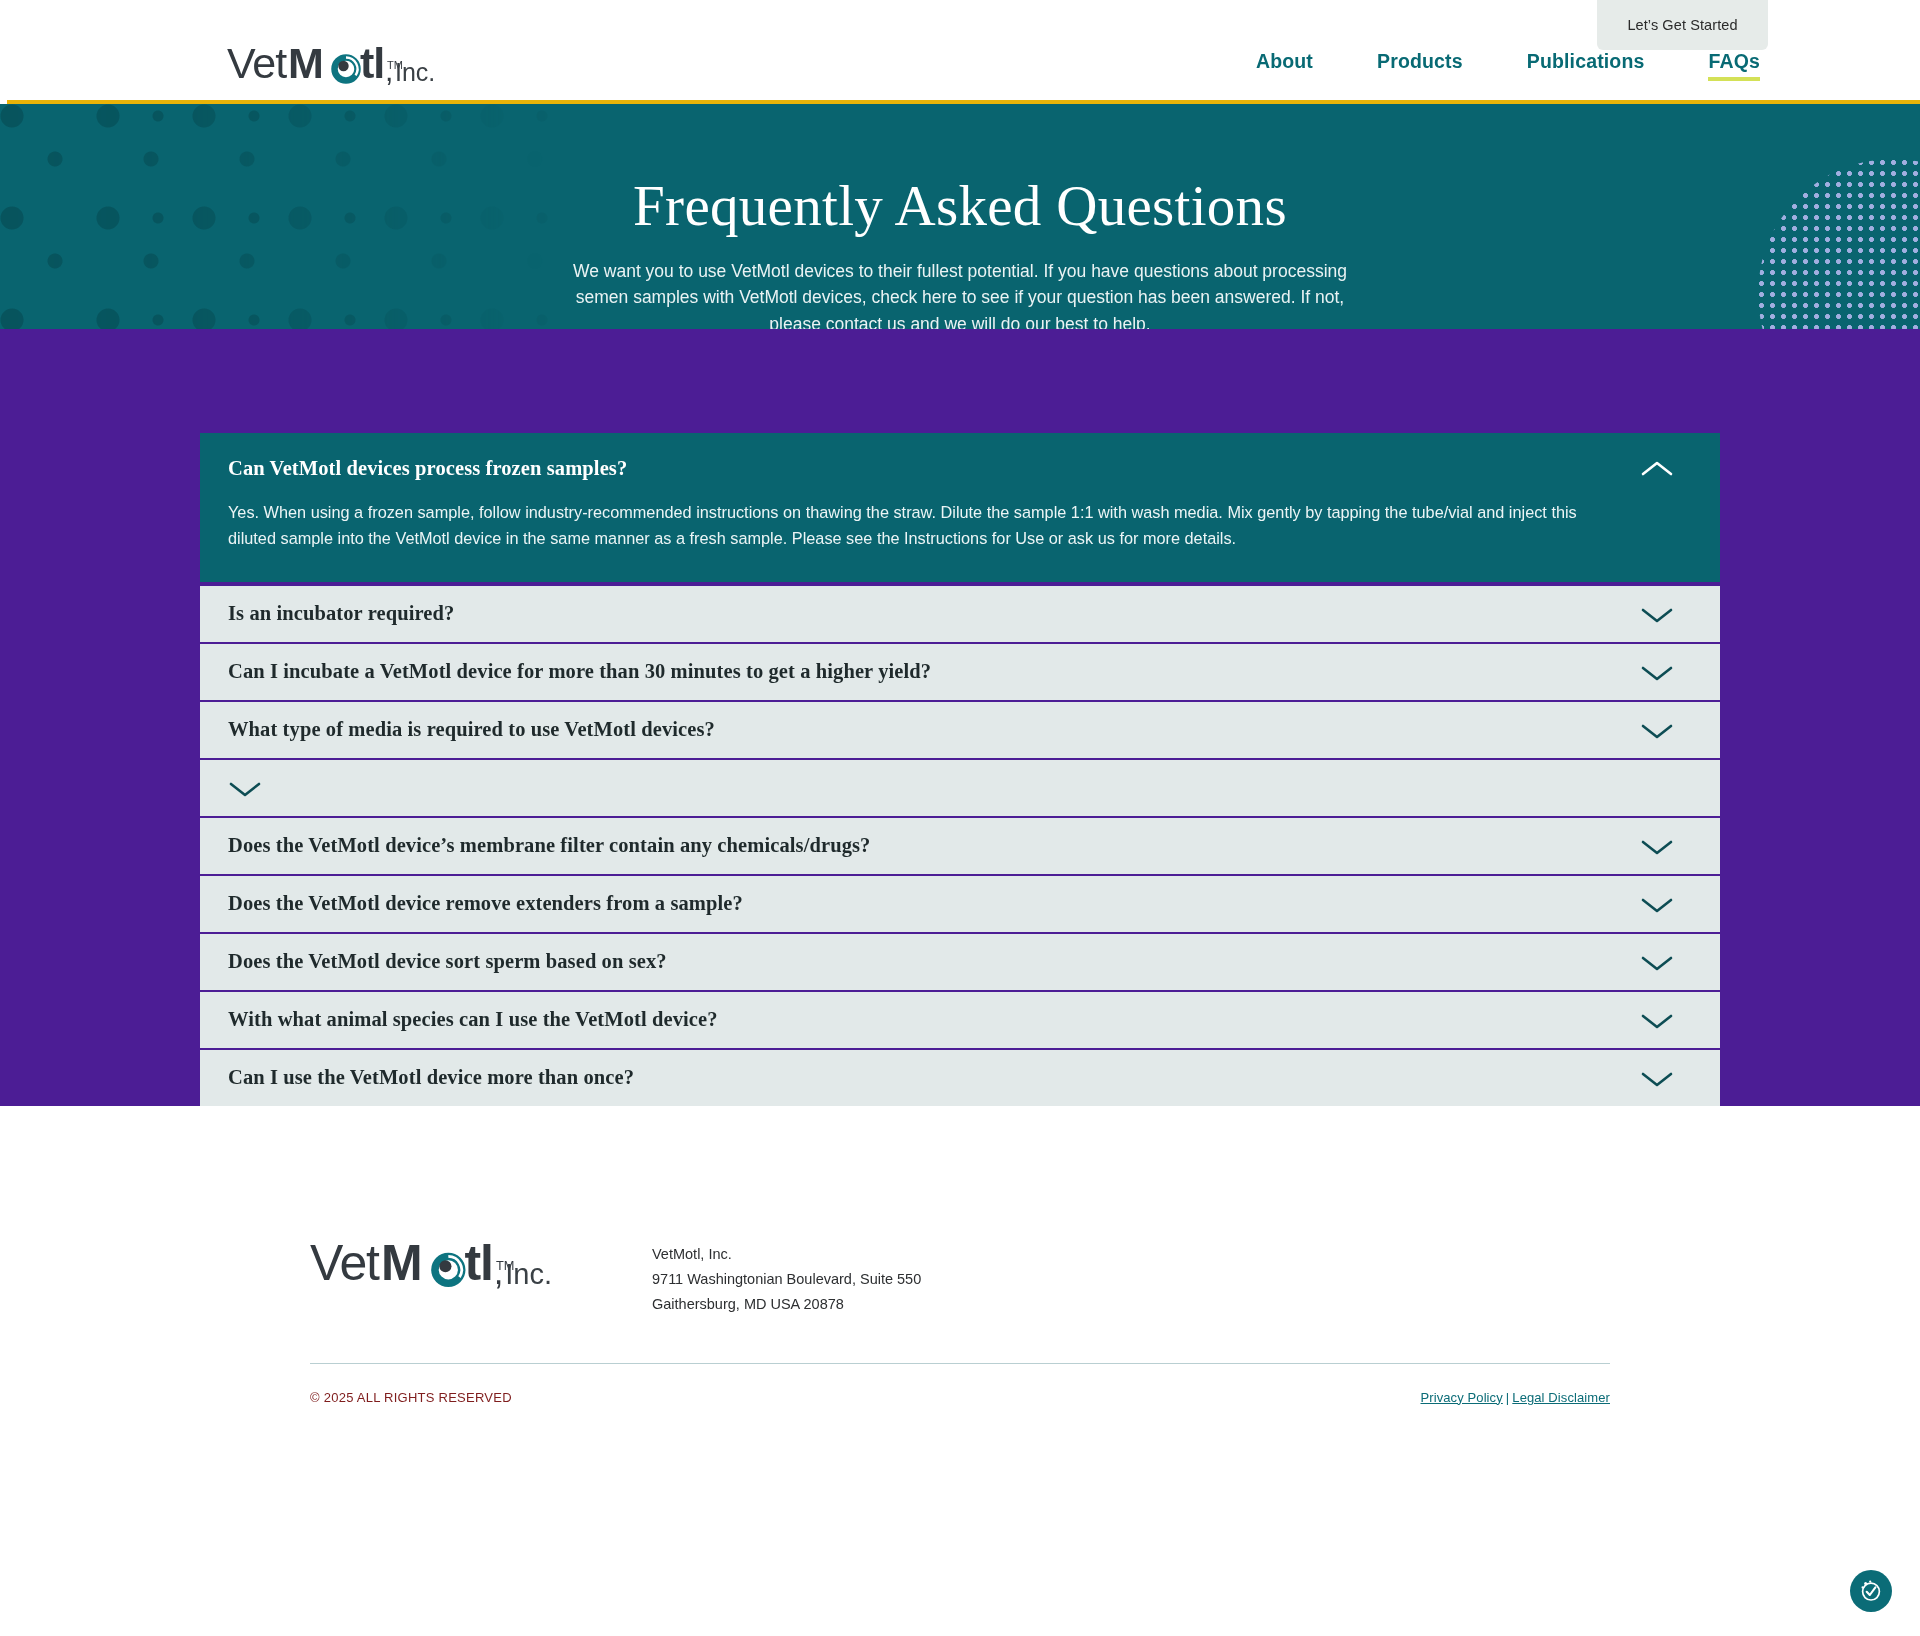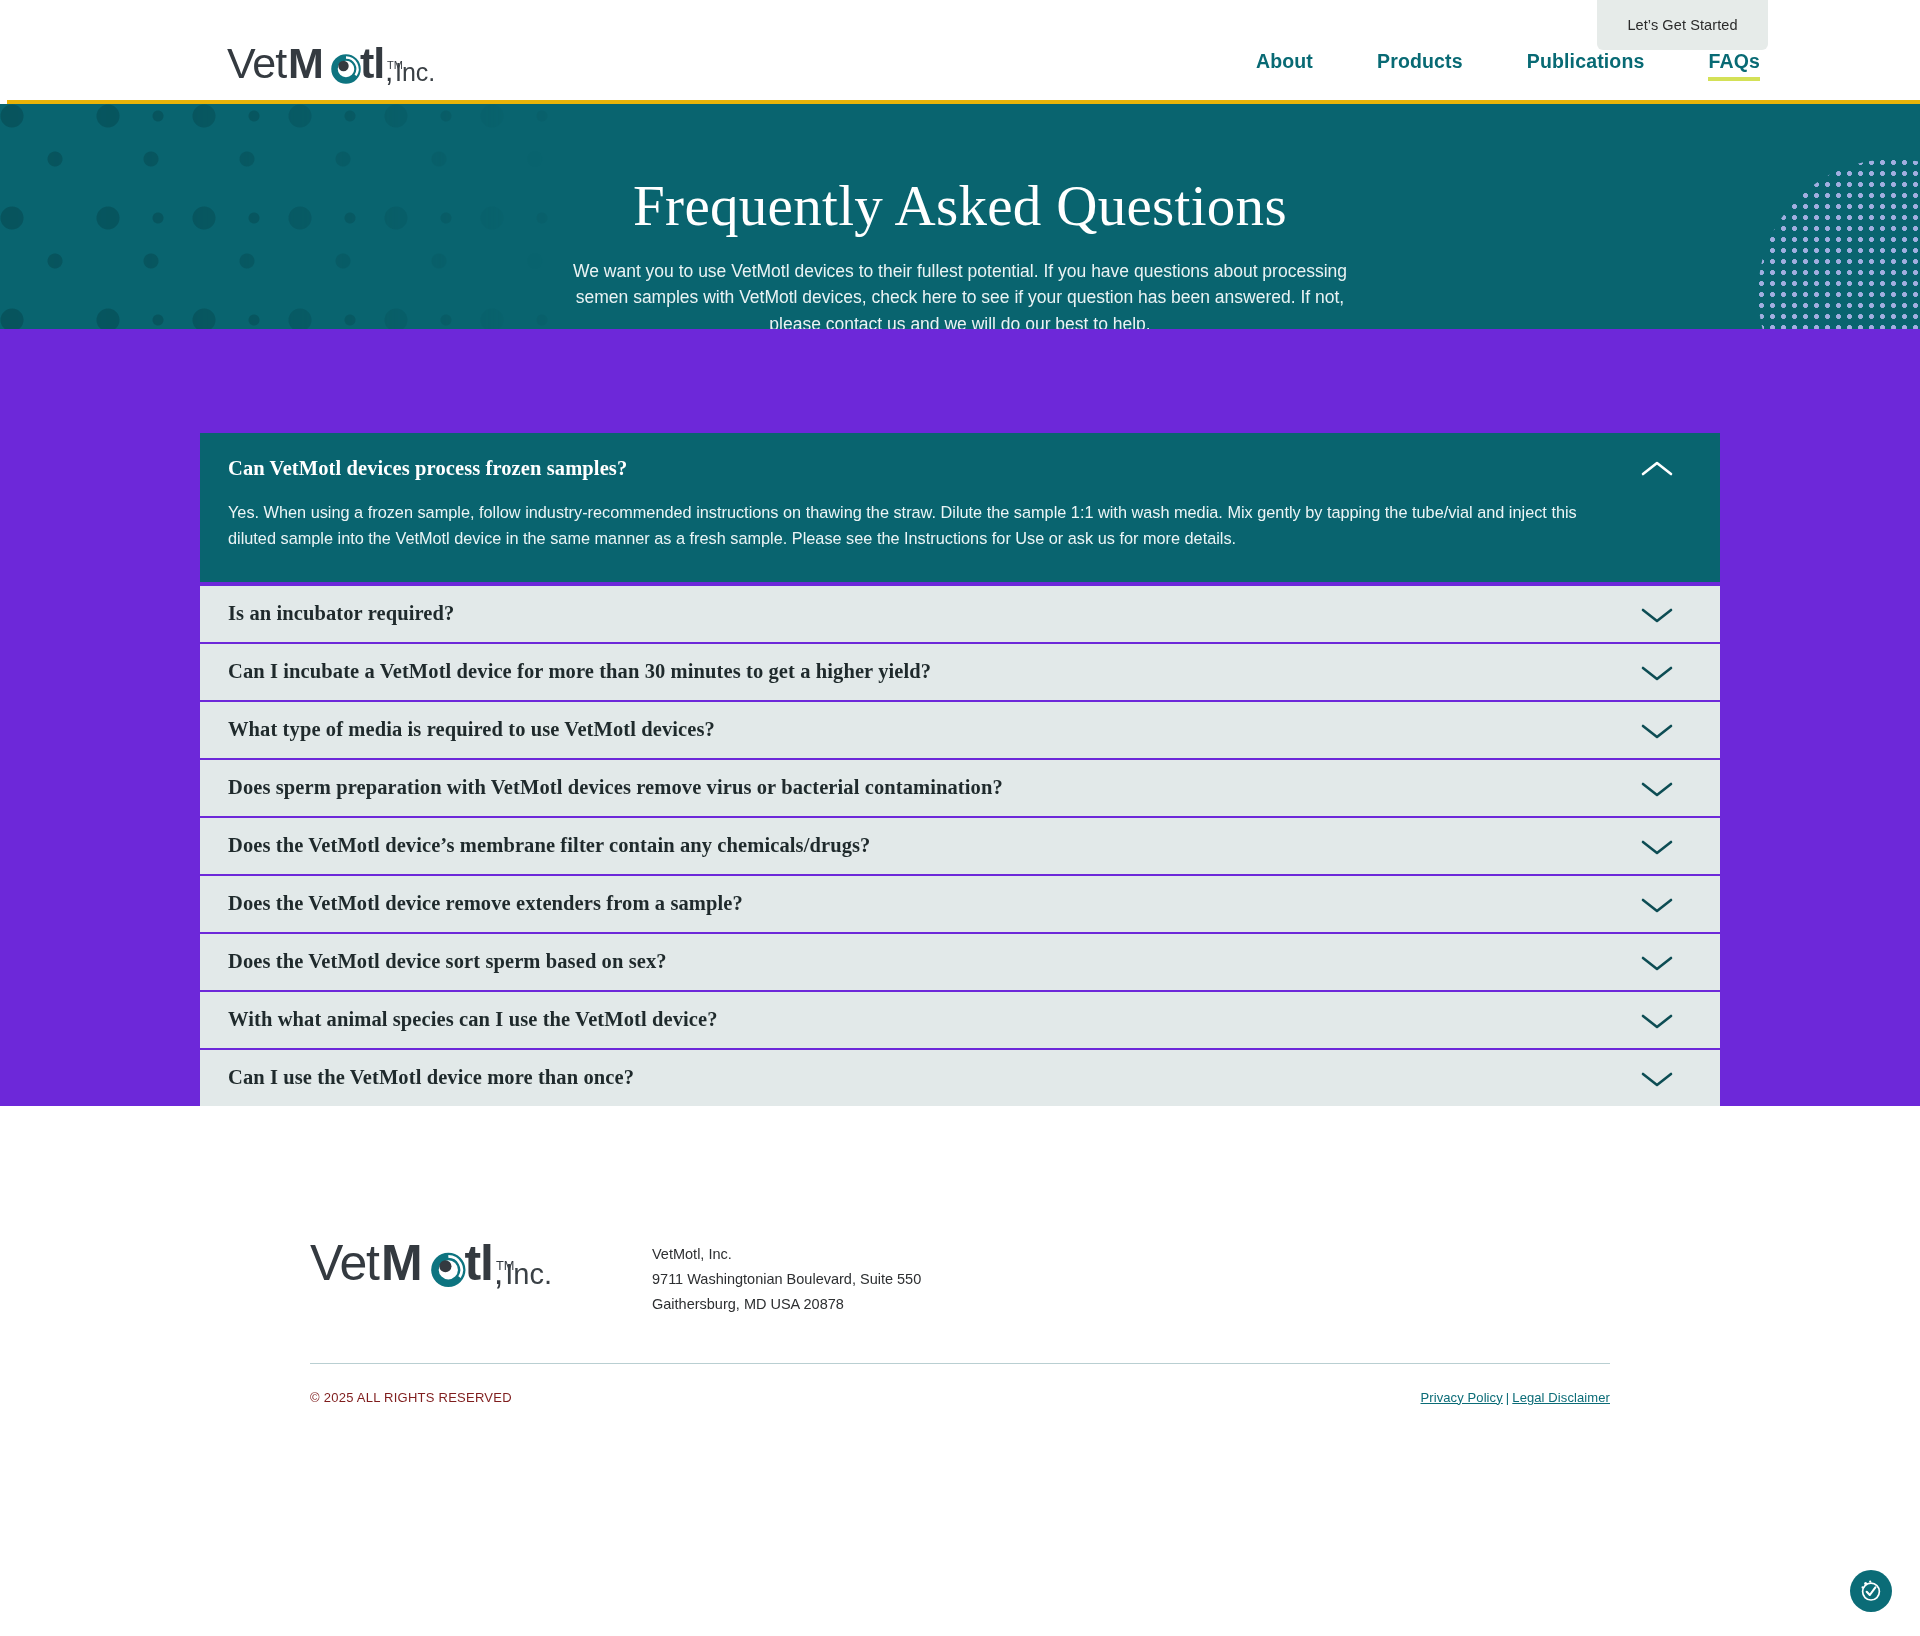--- a/index.html
+++ b/index.html
@@ -125,21 +125,21 @@
   .hero-sub {
     margin: 22px auto 0;
     width: 790px;
     color: #eaf3f4;
     font-size: 17.5px;
     line-height: 1.52;
     font-weight: 300;
   }
 
   
-  .faq-section { padding: 104px 0 0; background: #6d28d9; }
+  .faq-section { padding: 104px 0 0; background: #4c1d95; }
   .faq-list {
     width: 1520px;
     margin: 0 auto;
   }
 
   .faq-item { margin-bottom: 2px; }
 
   .faq-item.open { background: #09646f; margin-bottom: 4px; }
   .faq-item.closed { background: #e2e9e9; }
 
@@ -319,21 +319,20 @@
           <span class="chev">
             <svg width="34" height="20" viewBox="0 0 34 20">
                 <path d="M3 6 L17 17 L31 6" fill="none" stroke="#0d4d54" stroke-width="2.6" stroke-linecap="round" stroke-linejoin="round"></path>
               </svg>
           </span>
         </div>
       </div>
 
       <div class="faq-item closed">
         <div class="faq-head">
-          <span class="faq-q">Does sperm preparation with VetMotl devices remove virus or bacterial contamination?</span>
           <span class="chev">
             <svg width="34" height="20" viewBox="0 0 34 20">
                 <path d="M3 6 L17 17 L31 6" fill="none" stroke="#0d4d54" stroke-width="2.6" stroke-linecap="round" stroke-linejoin="round"></path>
               </svg>
           </span>
         </div>
       </div>
 
       <div class="faq-item closed">
         <div class="faq-head">

